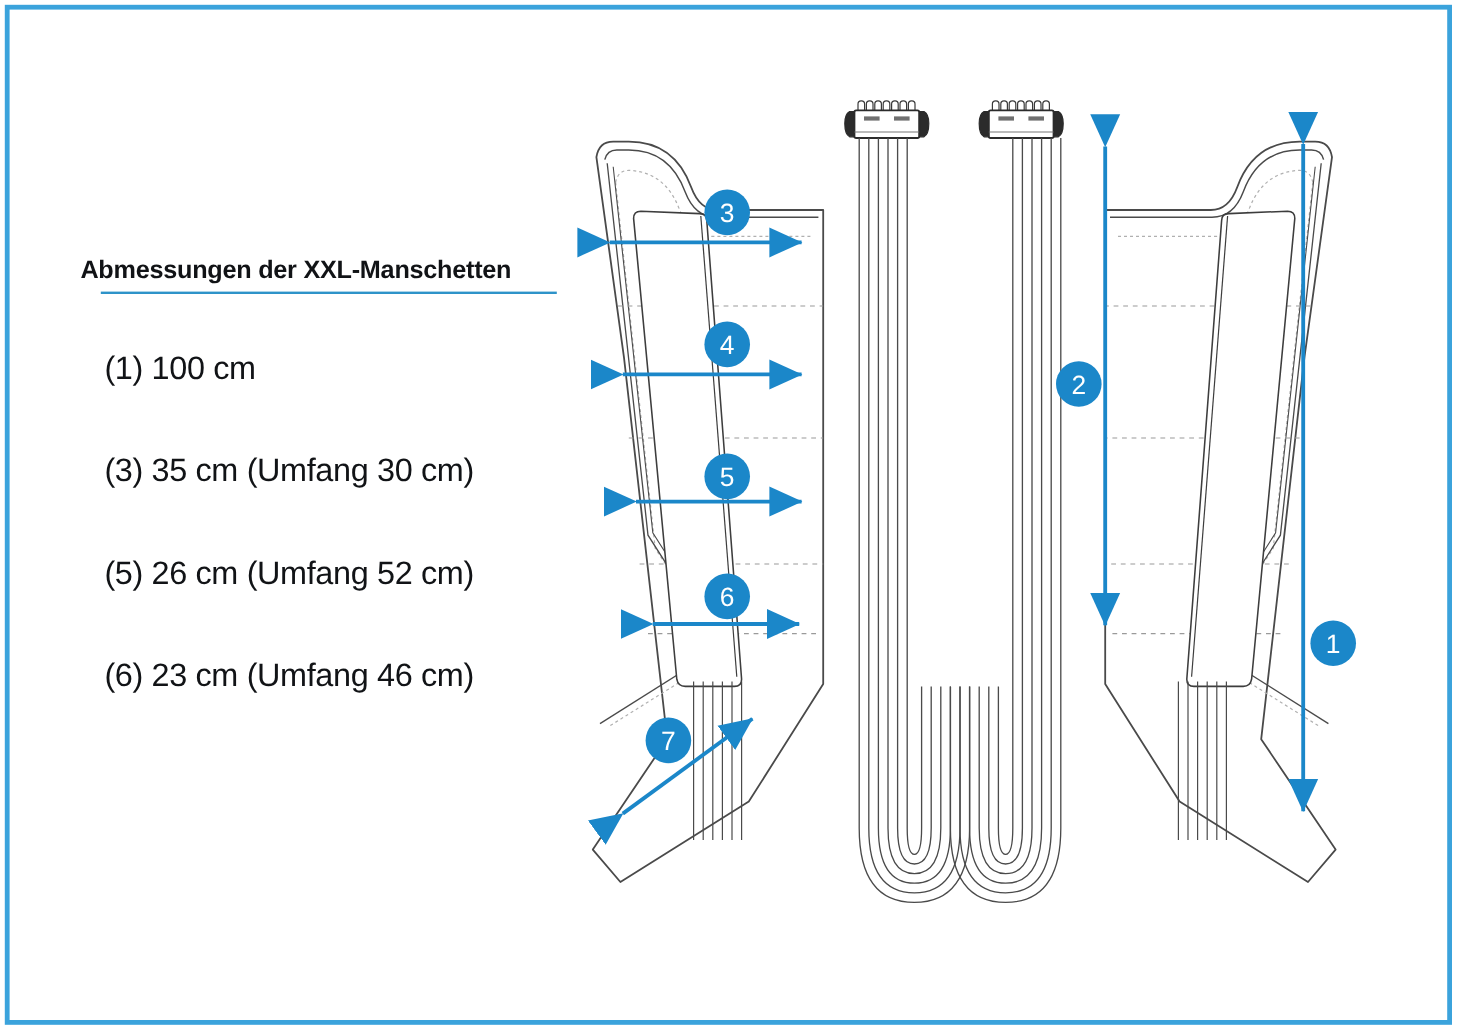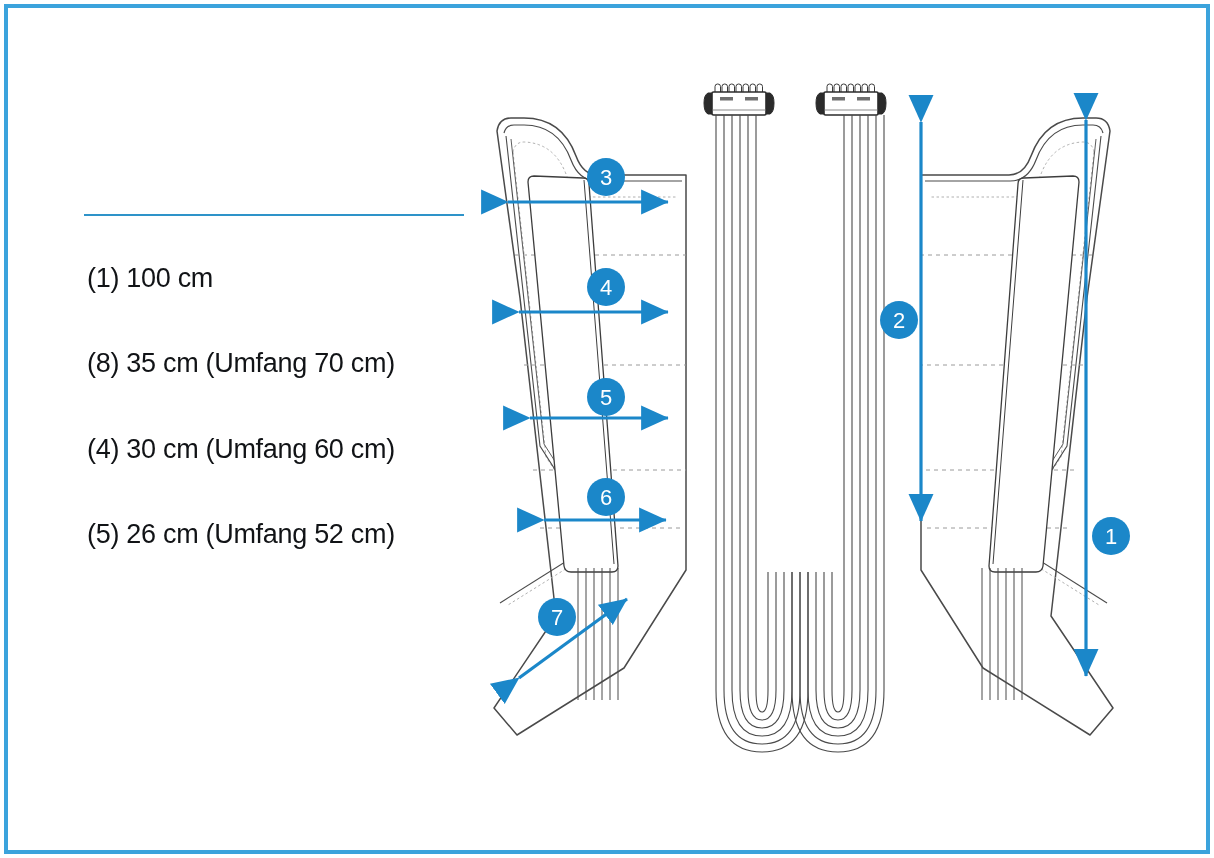--- a/index.html
+++ b/index.html
@@ -69,25 +69,26 @@
   }
 </style>
 </head>
 <body>
 
 <div id="page">
 
   <div id="page-frame"></div>
 
   <div id="legend">
+    <div id="legend-title">Abmessungen der XXL-Manschetten</div>
     <div id="legend-rule"></div>
     <div class="legend-item">(1) 100 cm</div>
-    <div class="legend-item">(8) 35 cm (Umfang 70 cm)</div>
-    <div class="legend-item">(4) 30 cm (Umfang 60 cm)</div>
+    <div class="legend-item">(3) 35 cm (Umfang 30 cm)</div>
     <div class="legend-item">(5) 26 cm (Umfang 52 cm)</div>
+    <div class="legend-item">(6) 23 cm (Umfang 46 cm)</div>
   </div>
 
   <svg id="diagram-svg" viewBox="0 0 1214 858">
     <defs>
       <marker id="arrHeadR" markerWidth="9" markerHeight="9" refX="8.4" refY="4.5" orient="auto" markerUnits="strokeWidth">
         <path d="M0,0.6 L8.6,4.5 L0,8.4 Z" fill="#1B87C9"></path>
       </marker>
       <marker id="arrHeadL" markerWidth="9" markerHeight="9" refX="8.4" refY="4.5" orient="auto" markerUnits="strokeWidth">
         <path d="M0,0.6 L8.6,4.5 L0,8.4 Z" fill="#1B87C9"></path>
       </marker>

